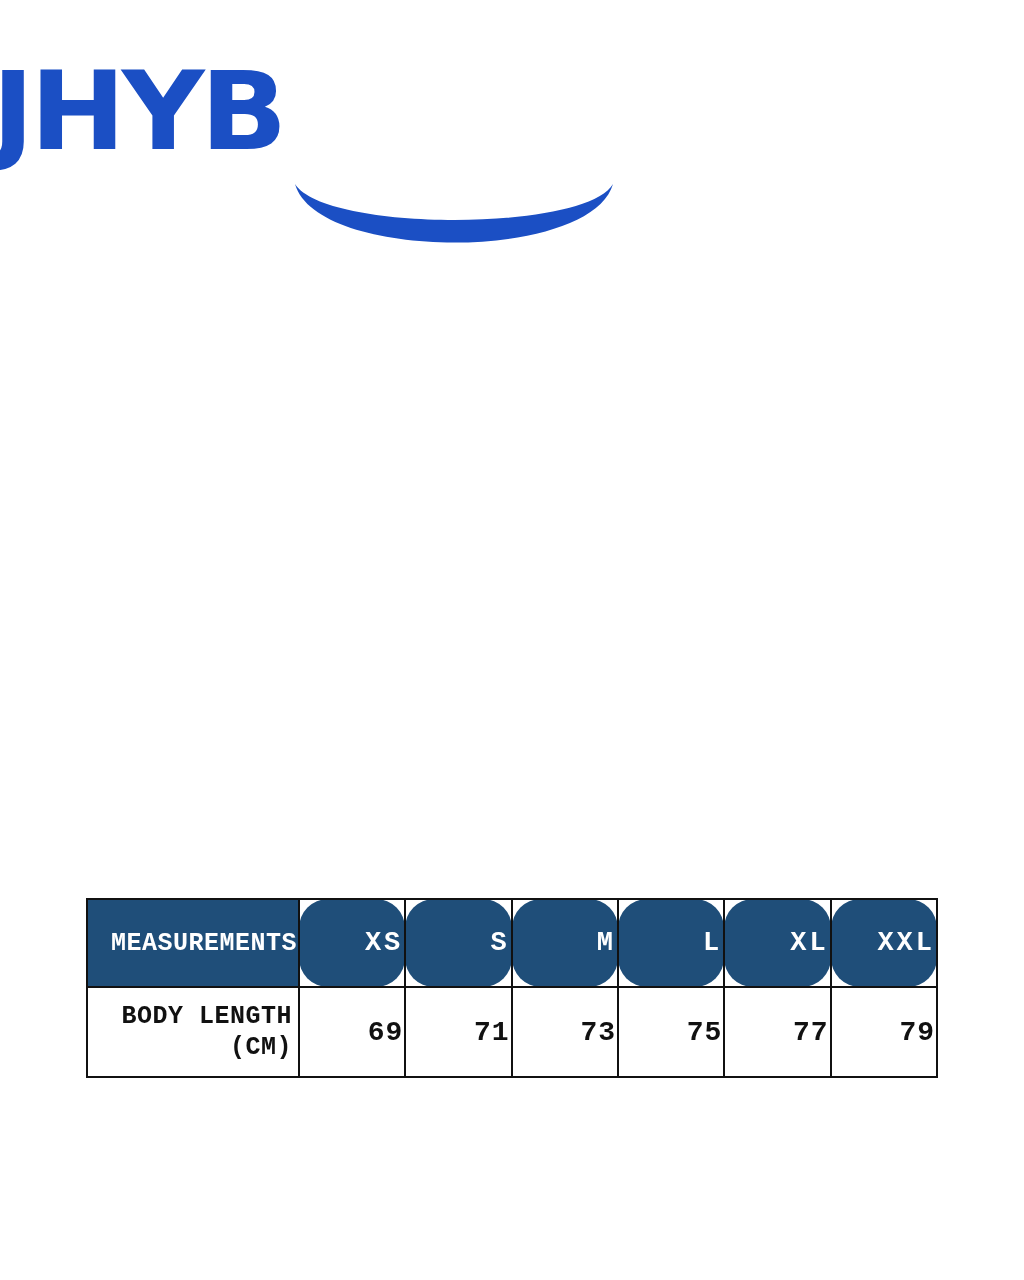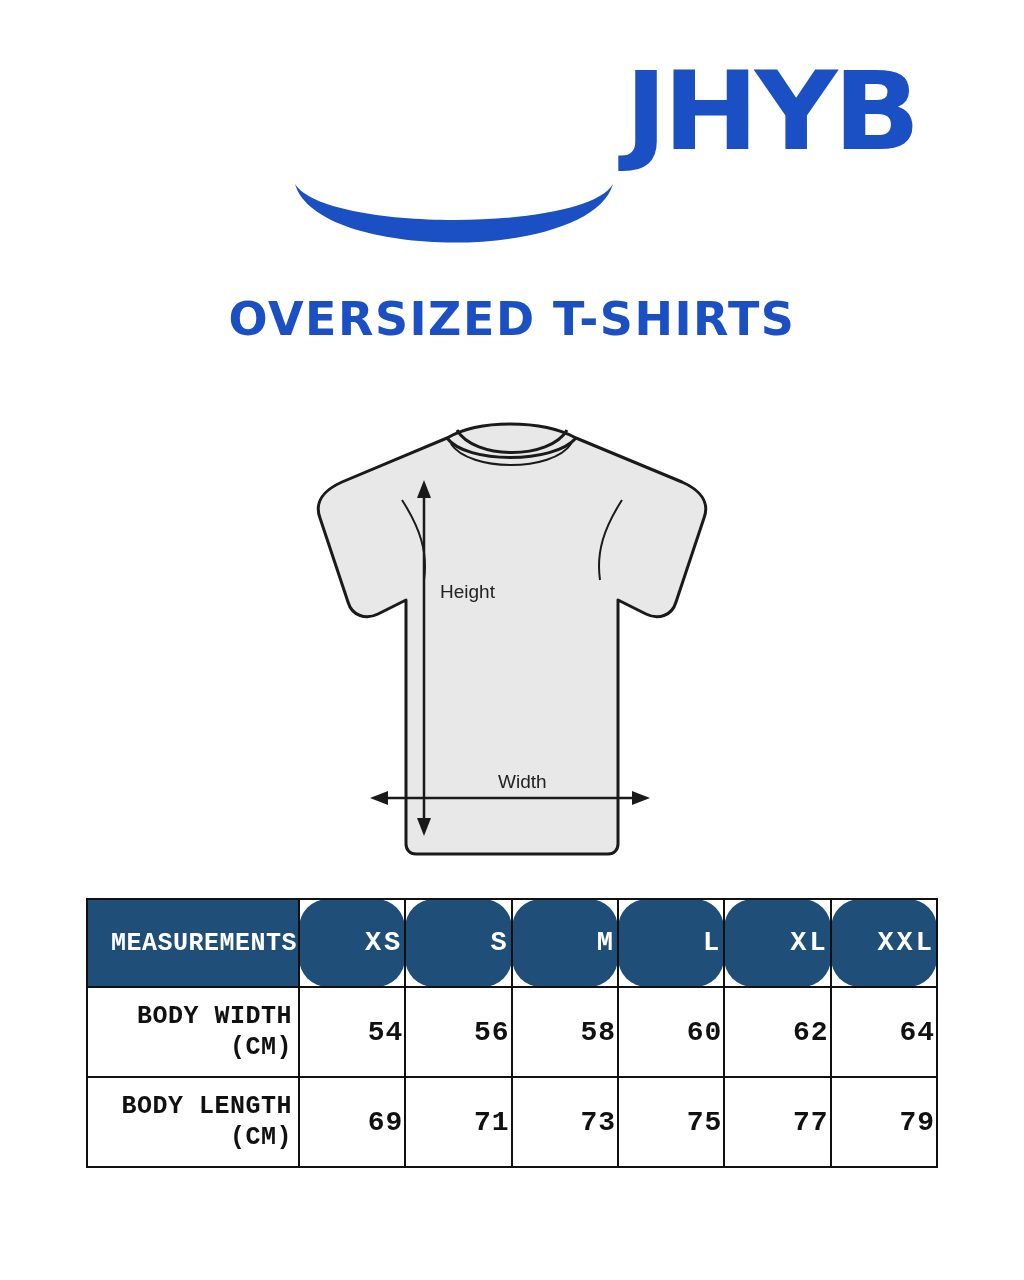--- a/index.html
+++ b/index.html
@@ -18,21 +18,21 @@
     background: #ffffff;
     overflow: hidden;
   }
 
   
   .logo-wrap {
     position: absolute;
     top: 58px;
     left: 0;
     width: 908px;
-    text-align: right;
+    text-align: left;
   }
   .logo-text {
     font-family: "DejaVu Sans", sans-serif;
     font-weight: 700;
     font-size: 108px;
     letter-spacing: -4px;
     color: #1b4fc4;
     line-height: 1;
     display: inline-block;
     transform: scaleX(1.06);
@@ -147,89 +147,37 @@
 
 <div class="page">
 
   <div class="logo-wrap">
     <div class="logo-text">JHYB</div>
     <svg class="logo-swoosh" viewBox="0 0 330 110" aria-hidden="true">
       <path d="M6 18 C 28 96, 302 96, 324 18 C 296 66, 36 66, 6 18 Z" fill="#1b4fc4"></path>
     </svg>
   </div>
 
-  <div class="title-main">OVERSIZED T-SHIRTS</div>
 
-  <div class="shirt-area">
-    <svg class="shirt-svg" width="520" height="440" viewBox="0 0 520 440">
-
-      <path d="M195 18
-               C 212 8, 232 4, 258 4
-               C 284 4, 306 8, 324 18
-               L 430 62
-               C 448 70, 458 82, 452 98
-               L 424 182
-               C 420 196, 406 200, 394 194
-               L 366 180
-               L 366 424
-               C 366 430, 362 434, 356 434
-               L 164 434
-               C 158 434, 154 430, 154 424
-               L 154 180
-               L 126 194
-               C 114 200, 100 196, 96 182
-               L 68 98
-               C 62 82, 72 70, 90 62
-               Z" fill="#e8e8e8" stroke="#1a1a1a" stroke-width="3" stroke-linejoin="round"></path>
-
-      <path d="M195 18 C 214 44, 302 44, 324 18" fill="none" stroke="#1a1a1a" stroke-width="3"></path>
-
-      <path d="M205 10 C 222 40, 298 40, 315 10" fill="none" stroke="#1a1a1a" stroke-width="3"></path>
-
-      <path d="M199 24 C 218 52, 300 52, 319 24" fill="none" stroke="#1a1a1a" stroke-width="2"></path>
-
-      <path d="M150 80 C 168 108, 176 132, 172 160" fill="none" stroke="#1a1a1a" stroke-width="2"></path>
-      <path d="M370 80 C 352 108, 344 132, 348 160" fill="none" stroke="#1a1a1a" stroke-width="2"></path>
-
-      <line x1="172" y1="70" x2="172" y2="406" stroke="#1a1a1a" stroke-width="2.5"></line>
-      <polygon points="172,60 165,78 179,78" fill="#1a1a1a"></polygon>
-      <polygon points="172,416 165,398 179,398" fill="#1a1a1a"></polygon>
-      <text class="diagram-label" x="188" y="178">Height</text>
-
-      <line x1="128" y1="378" x2="388" y2="378" stroke="#1a1a1a" stroke-width="2.5"></line>
-      <polygon points="118,378 136,371 136,385" fill="#1a1a1a"></polygon>
-      <polygon points="398,378 380,371 380,385" fill="#1a1a1a"></polygon>
-      <text class="diagram-label" x="246" y="368">Width</text>
-    </svg>
-  </div>
 
   <div class="table-wrap">
     <table class="size-chart">
       <thead>
         <tr>
           <th class="hdr-measure">MEASUREMENTS</th>
           <th class="hdr-size">XS</th>
           <th class="hdr-size">S</th>
           <th class="hdr-size">M</th>
           <th class="hdr-size">L</th>
           <th class="hdr-size">XL</th>
           <th class="hdr-size">XXL</th>
         </tr>
       </thead>
       <tbody>
         <tr>
-          <td class="row-label">BODY WIDTH (CM)</td>
-          <td class="value">54</td>
-          <td class="value">56</td>
-          <td class="value">58</td>
-          <td class="value">60</td>
-          <td class="value">62</td>
-          <td class="value">64</td>
-        </tr>
-        <tr>
           <td class="row-label">BODY LENGTH (CM)</td>
           <td class="value">69</td>
           <td class="value">71</td>
           <td class="value">73</td>
           <td class="value">75</td>
           <td class="value">77</td>
           <td class="value">79</td>
         </tr>
       </tbody>
     </table>

